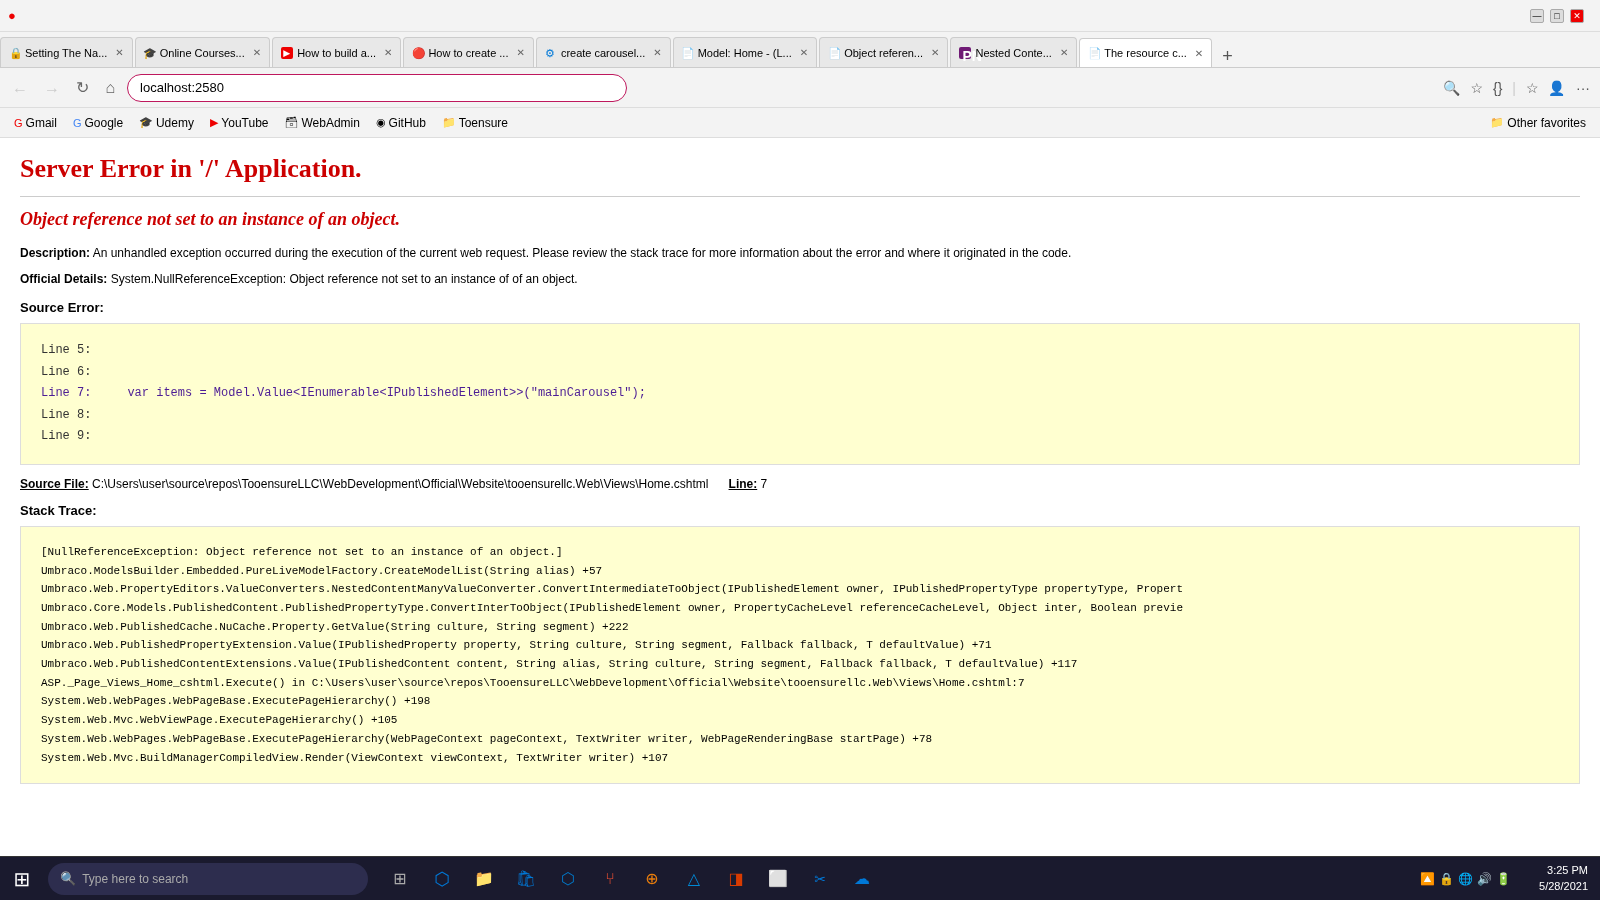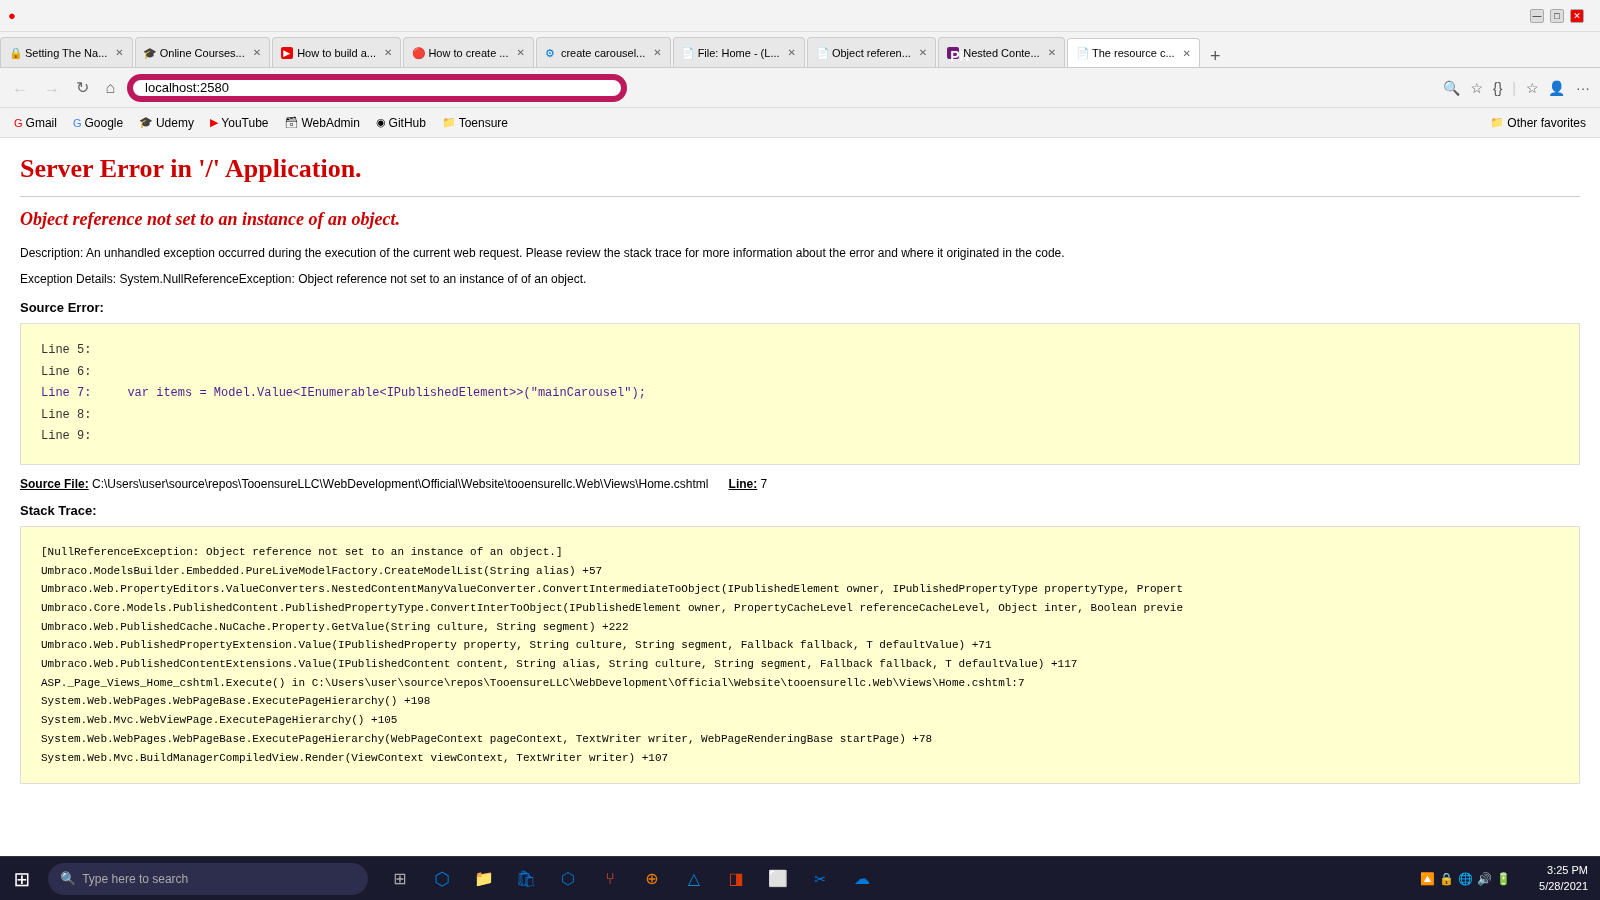--- a/index.html
+++ b/index.html
@@ -63,21 +63,21 @@
       align-items: center;
       padding: 0 8px;
       gap: 8px;
       border-bottom: 1px solid #ddd;
     }
     .nav-btn { background: none; border: none; cursor: pointer; font-size: 16px; color: #666; padding: 2px 4px; }
     .nav-btn:disabled { color: #ccc; }
     .url-bar {
       flex: 1;
       height: 28px;
-      border: 6px solid #be185d;
+      border: 1px solid #be185d;
       border-radius: 14px;
       padding: 0 12px;
       font-size: 13px;
       background: #fff;
       max-width: 500px;
     }
     .address-icons { display: flex; gap: 6px; align-items: center; margin-left: auto; }
     .addr-icon { font-size: 14px; color: #555; cursor: pointer; padding: 2px; }
 
     
@@ -120,21 +120,21 @@
     }
     .separator { border: none; border-top: 1px solid #ccc; margin: 8px 0 12px 0; }
     .error-subtitle {
       color: #cc0000;
       font-style: italic;
       font-size: 18px;
       font-family: 'Times New Roman', serif;
       margin-bottom: 14px;
     }
     .description-line { font-size: 12px; margin-bottom: 8px; line-height: 1.5; }
-    .desc-label { font-weight: normal; margin-top: 8px; }
+    .desc-label { font-weight: bold; margin-top: 8px; }
     .section-header { font-weight: bold; font-size: 13px; margin: 12px 0 8px 0; }
 
     .code-box {
       background: #ffffd0;
       border: 1px solid #ddd;
       padding: 16px 20px;
       font-family: 'Courier New', monospace;
       font-size: 12px;
       margin: 8px 0 12px 0;
       line-height: 1.8;
@@ -238,21 +238,21 @@
     <span>How to create ...</span>
     <span class="tab-close">✕</span>
   </div>
   <div class="tab">
     <span class="tab-favicon fav-blue">⚙</span>
     <span>create carousel...</span>
     <span class="tab-close">✕</span>
   </div>
   <div class="tab">
     <span class="tab-favicon fav-gray">📄</span>
-    <span>File: Home - (L...</span>
+    <span>Model: Home - (L...</span>
     <span class="tab-close">✕</span>
   </div>
   <div class="tab">
     <span class="tab-favicon fav-gray">📄</span>
     <span>Object referen...</span>
     <span class="tab-close">✕</span>
   </div>
   <div class="tab">
     <span class="tab-favicon fav-blue" style="font-size:14px;background:#701a75;color:#fff;padding:1px 3px;border-radius:2px;font-weight:bold;">PN</span>
     <span>Nested Conte...</span>
@@ -320,21 +320,21 @@
 
 <div class="page-content">
   <h1 class="error-title">Server Error in '/' Application.</h1>
   <hr class="separator">
   <h2 class="error-subtitle">Object reference not set to an instance of an object.</h2>
   <p class="description-line">
     <span class="desc-label">Description:</span>
     <span>An unhandled exception occurred during the execution of the current web request. Please review the stack trace for more information about the error and where it originated in the code.</span>
   </p>
   <p class="description-line">
-    <span class="desc-label">Exception Details:</span>
+    <span class="desc-label">Official Details:</span>
     <span>System.NullReferenceException: Object reference not set to an instance of of an object.</span>
   </p>
 
   <p class="section-header">Source Error:</p>
 
   <div class="code-box">
     <div class="code-line">
       <span>Line 5:</span>
     </div>
     <div class="code-line">

